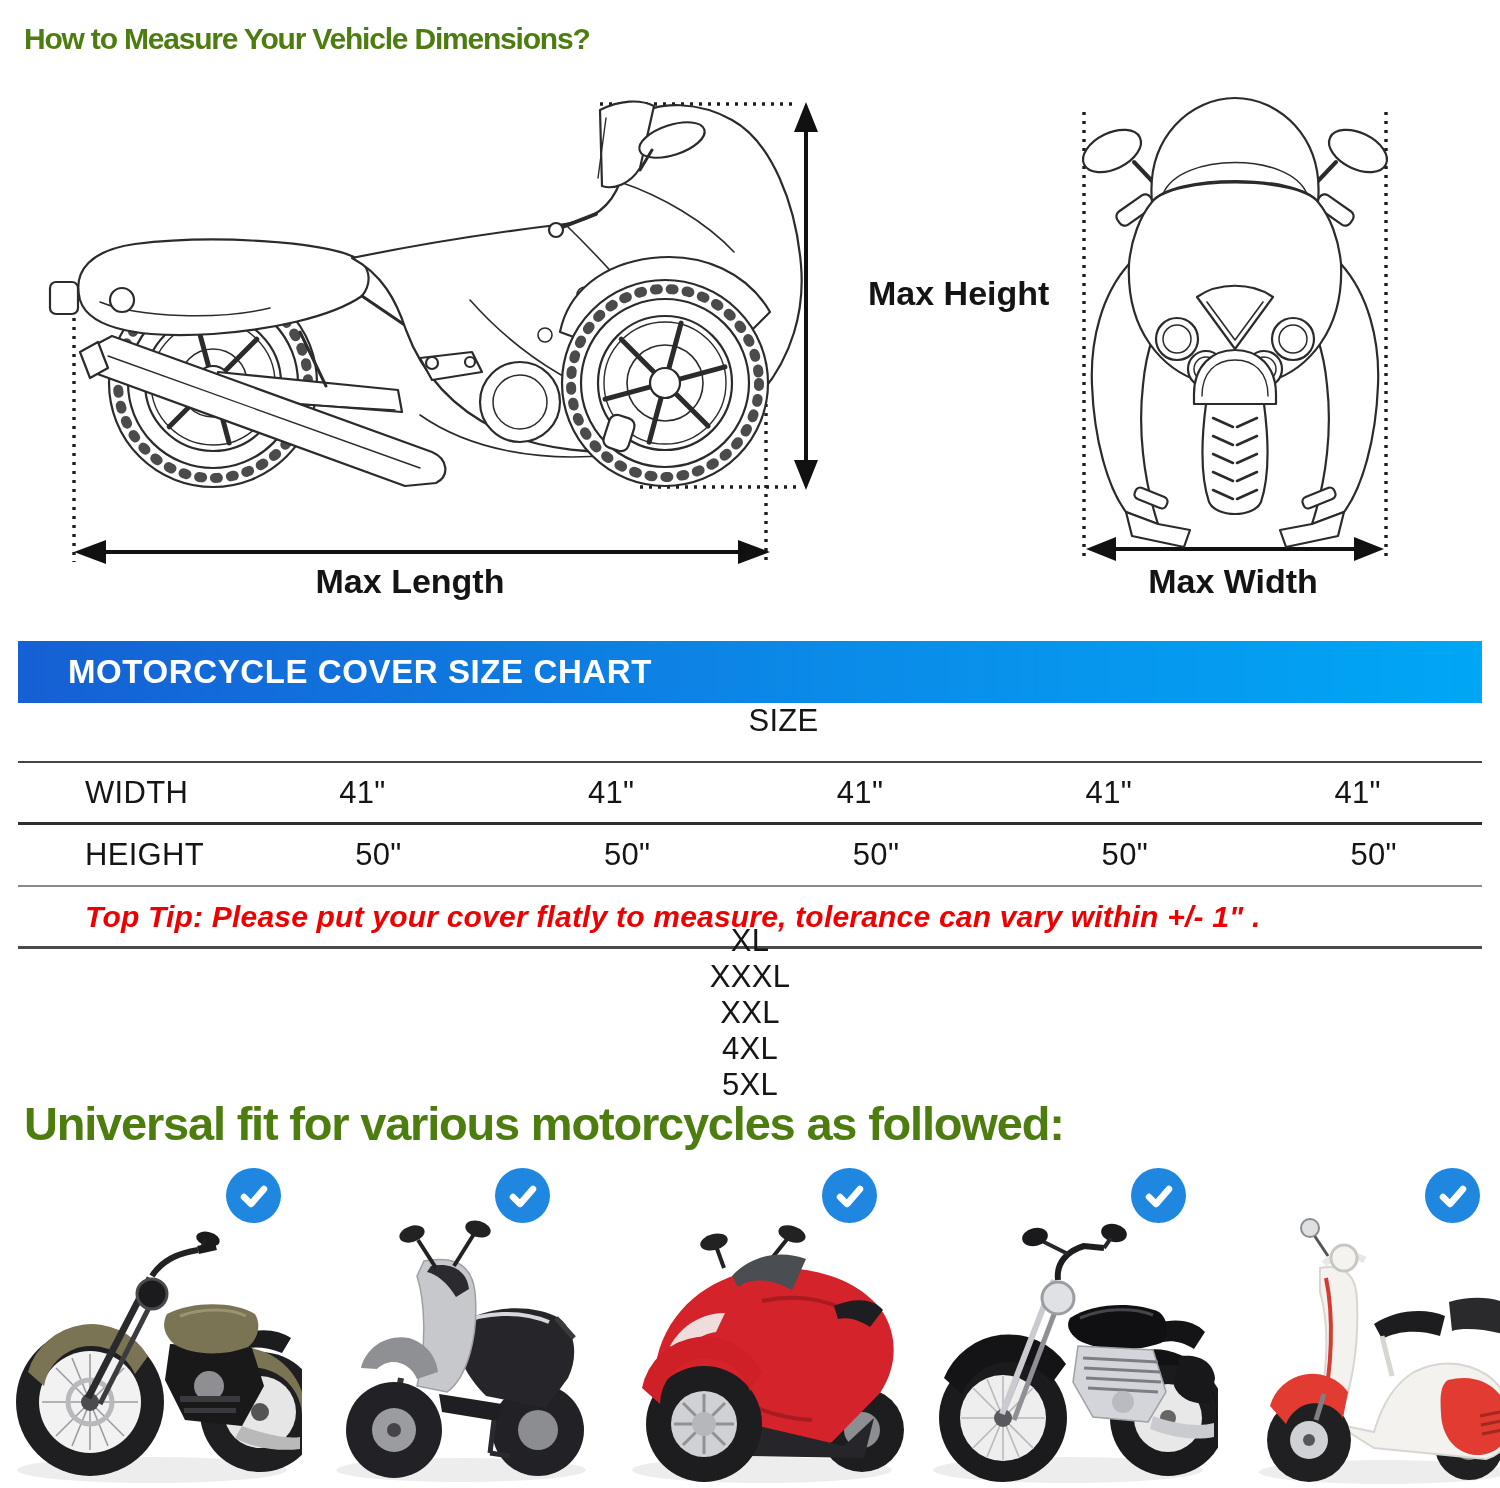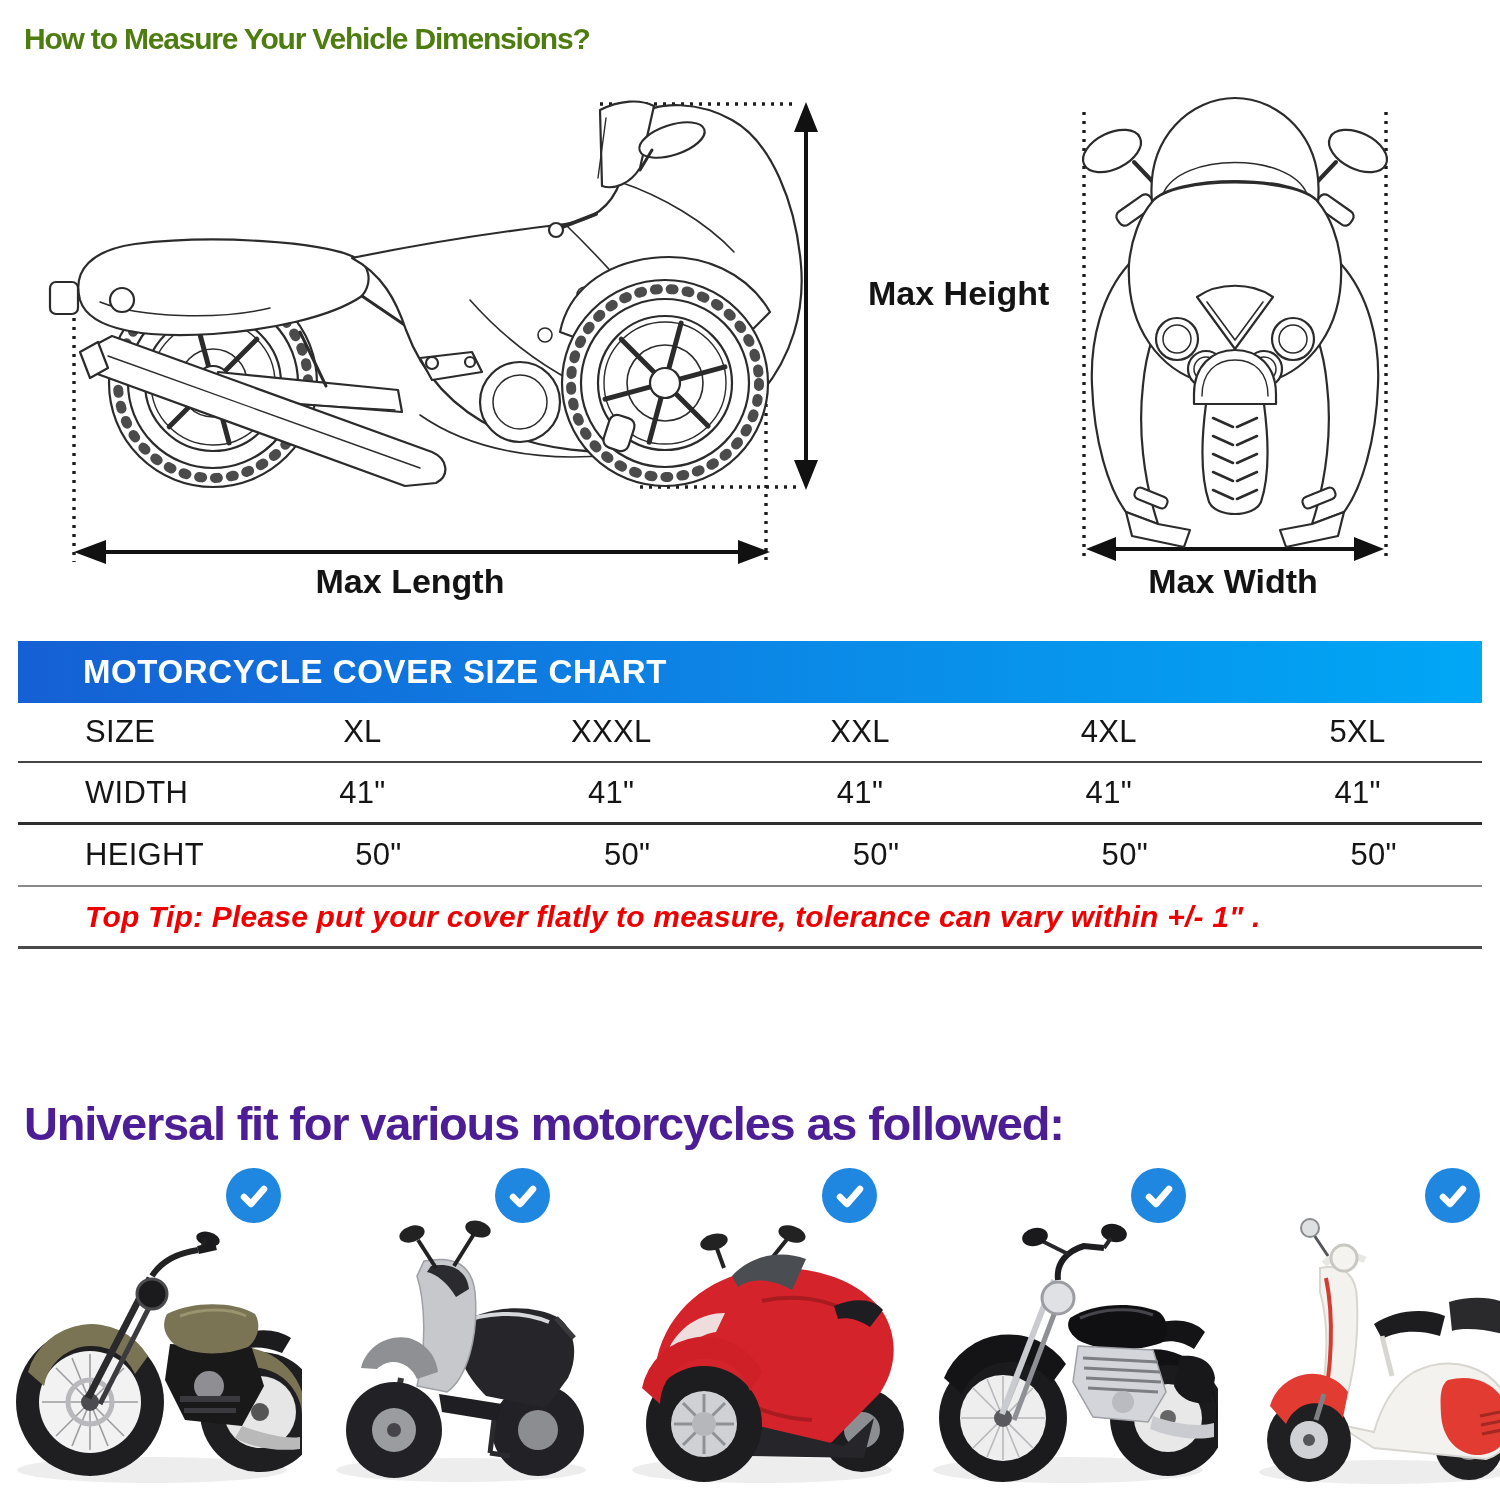--- a/index.html
+++ b/index.html
@@ -1,36 +1,36 @@
 <!DOCTYPE html>
 <html><head>
 <meta charset="utf-8">
 <style>
   html,body{margin:0;padding:0;background:#fff;}
   body{width:1500px;height:1488px;position:relative;overflow:hidden;
        font-family:"Liberation Sans",sans-serif;color:#111;}
   .abs{position:absolute;}
   
   #page-title{left:24px;top:2px;font-size:30px;font-weight:bold;letter-spacing:-1.2px;color:#4d7c0f;white-space:nowrap;}
-  #section-title{left:24px;top:1048px;font-size:47px;font-weight:bold;letter-spacing:-1.2px;color:#4c1d95;white-space:nowrap;margin-top:48px;}
+  #section-title{left:24px;top:1048px;font-size:47px;font-weight:bold;letter-spacing:-1.2px;color:#4d7c0f;white-space:nowrap;margin-top:48px;}
   
   .dim-label{font-size:34px;font-weight:bold;color:#141414;white-space:nowrap;}
   #max-height-label{left:868px;top:274px;}
   #max-length-label{left:410px;top:562px;transform:translateX(-50%);}
   #max-width-label{left:1233px;top:562px;transform:translateX(-50%);}
   #diagram-svg{left:0;top:0;}
   
   #size-chart{left:18px;top:641px;width:1464px;background:#fff;}
-  #chart-header{height:62px;line-height:62px;padding-left:65px;
+  #chart-header{height:62px;line-height:62px;padding-left:50px;
      background:linear-gradient(90deg,#1560d4 0%,#0b8ae8 55%,#00a7f5 100%);
      color:#fff;font-size:33px;font-weight:bold;letter-spacing:.6px;white-space:nowrap;}
   .t-row{display:flex;align-items:center;font-size:31px;font-weight:500;color:#151515;letter-spacing:.3px;}
   .t-row .c0{flex:0 0 220px;padding-left:67px;box-sizing:border-box;}
   .t-row .c{flex:1 1 0;text-align:center;}
-  #row-size{height:58px;border-bottom:2px solid #454545;}
+  #row-size{height:58px;border-bottom:2px solid #454545;flex-direction:column;}
   #row-length{height:60px;border-bottom:2px solid #8a8a8a;}
   #row-width{height:59px;border-bottom:3px solid #2e2e2e;}
   #row-height{height:60px;border-bottom:2px solid #8a8a8a;gap:32px;}
   #row-tip{height:59px;border-bottom:3px solid #4a4a4a;}
   #tip-text{padding-left:67px;font-size:30px;font-weight:bold;color:#ef0000;letter-spacing:.2px;white-space:nowrap;font-style:italic;}
   
   .check{width:55px;height:55px;border-radius:50%;background:#1f87e0;display:flex;align-items:center;justify-content:center;}
   .bike-svg{position:absolute;top:1206px;width:300px;height:282px;}
 </style>
 </head>

